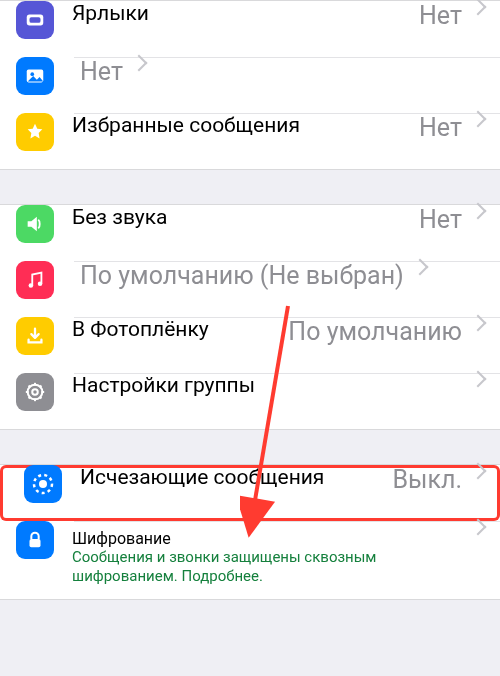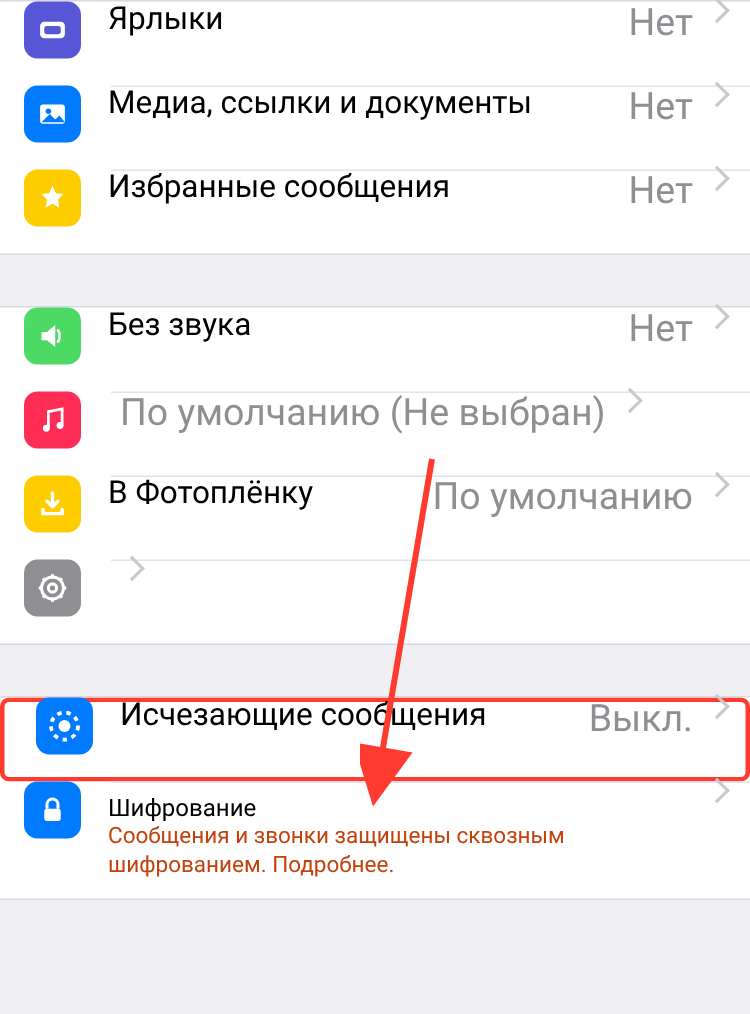--- a/index.html
+++ b/index.html
@@ -69,21 +69,21 @@
     flex-shrink: 0;
   }
   .textcol {
     display: flex;
     flex-direction: column;
     flex: 1 1 auto;
     padding: 8px 0;
   }
   .sub {
     font-size: 15px;
-    color: #c2410c;
+    color: #15803d;
     line-height: 1.25;
     padding-right: 4px;
   }
   .highlight {
     box-shadow: inset 0 0 0 3px #ff3b30;
     border-radius: 6px;
     padding-left: 24px;
   }
   svg.arrow {
     position: absolute;
@@ -108,21 +108,20 @@
   </div>
 
   <div class="row">
     <div class="icon" style="background:#007aff">
       <svg width="22" height="22" viewBox="0 0 24 24" fill="none">
           <rect x="3" y="5" width="18" height="14" rx="2" fill="#fff"></rect>
           <circle cx="9" cy="10" r="2" fill="#007aff"></circle>
           <path d="M4 18 L10 12 L14 16 L17 13 L21 18 Z" fill="#007aff"></path>
         </svg>
     </div>
-    <span class="label">Медиа, ссылки и документы</span>
     <span class="value">Нет</span>
     <span class="chevron"></span>
   </div>
 
   <div class="row">
     <div class="icon" style="background:#ffcc00">
       <svg width="22" height="22" viewBox="0 0 24 24">
           <path d="M12 3l2.5 5.5L20 9l-4 4 1 6-5-3-5 3 1-6-4-4 5.5-.5L12 3z" fill="#fff"></path>
         </svg>
     </div>
@@ -184,20 +183,21 @@
             <line x1="12" y1="19" x2="12" y2="22"></line>
             <line x1="2" y1="12" x2="5" y2="12"></line>
             <line x1="19" y1="12" x2="22" y2="12"></line>
             <line x1="5" y1="5" x2="7" y2="7"></line>
             <line x1="17" y1="17" x2="19" y2="19"></line>
             <line x1="5" y1="19" x2="7" y2="17"></line>
             <line x1="17" y1="7" x2="19" y2="5"></line>
           </g>
         </svg>
     </div>
+    <span class="label">Настройки группы</span>
     <span class="chevron"></span>
   </div>
 
 </div>
 
 <div class="sep"></div>
 
 <div class="group">
 
   <div class="row highlight">

